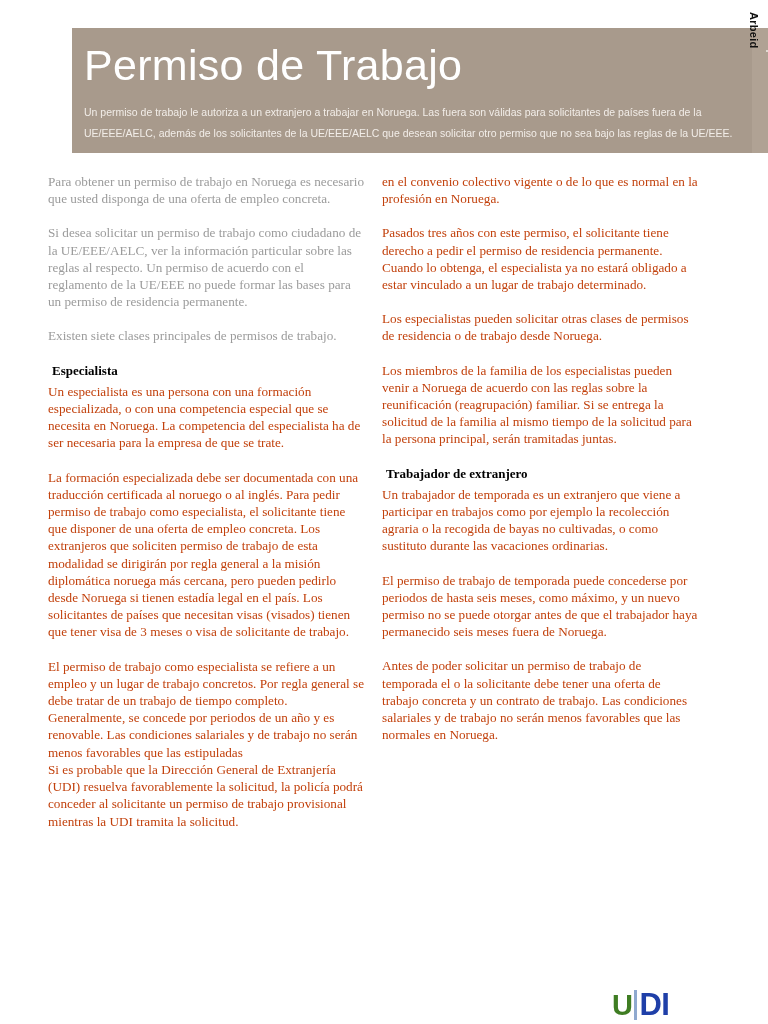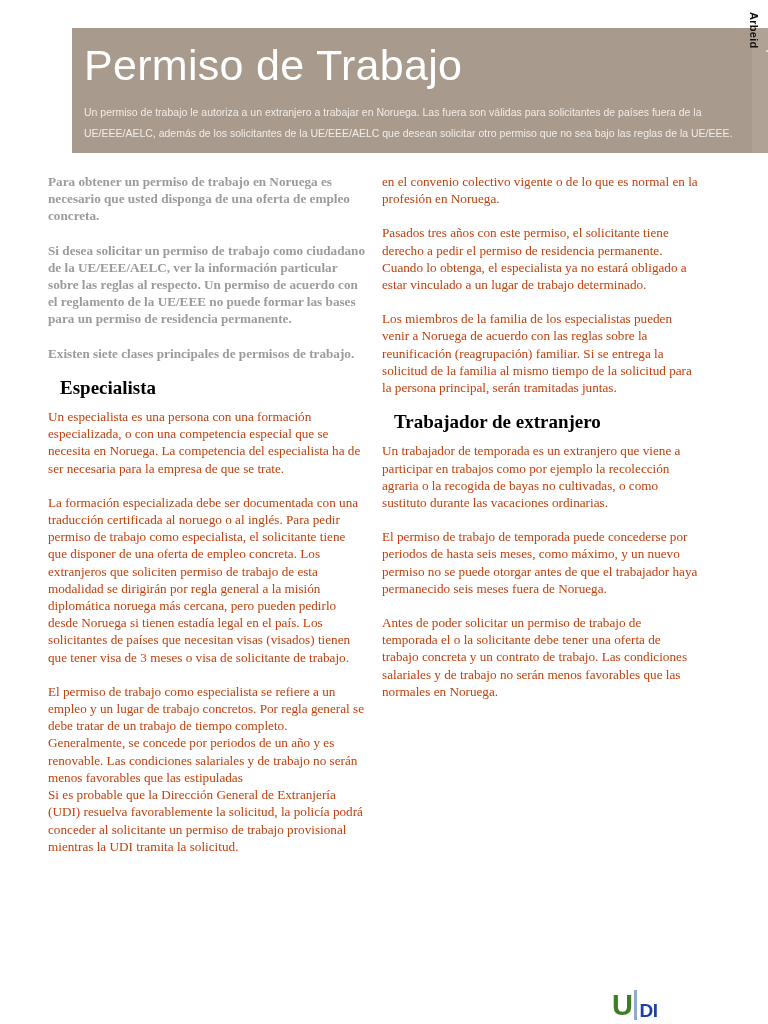--- a/index.html
+++ b/index.html
@@ -109,26 +109,26 @@
   .col-left  { left: 48px; }
   .col-right { left: 382px; }
 
   p.para {
     margin: 0 0 17px 0;
     font-size: 13.2px;
     line-height: 17.2px;
     color: #c2410c;
     text-align: left;
   }
-  p.para.muted { color: #9b9b9b; font-weight: bold; }
+  p.para.muted { color: #9b9b9b; }
   p.para.tight { margin-bottom: 0; }
 
   h2.sec-head {
-    margin: 12px;
-    font-size: 19px;
+    margin: 4px;
+    font-size: 13px;
     line-height: 17.2px;
     font-weight: bold;
     color: #000000;
   }
 
   
   .udi-logo {
     position: absolute;
     left: 612px;
     top: 992px;
@@ -145,21 +145,21 @@
     letter-spacing: -0.5px;
   }
   .udi-bar {
     width: 3px;
     height: 30px;
     background: #8fa9cf;
     margin: 0 2px 0 2px;
   }
   .udi-di {
     font-family: "Liberation Sans", "DejaVu Sans", sans-serif;
-    font-size: 19px;
+    font-size: 31px;
     font-weight: bold;
     color: #1f3fa8;
     line-height: 1;
     letter-spacing: -0.5px;
   }
 </style>
 </head>
 <body>
 
 <div class="header-band">
@@ -182,20 +182,21 @@
     <h2 class="sec-head">Especialista</h2>
     <p class="para">Un especialista es una persona con una formación especializada, o con una competencia especial que se necesita en Noruega. La competencia del especialista ha de ser necesaria para la empresa de que se trate.</p>
     <p class="para">La formación especializada debe ser documentada con una traducción certificada al noruego o al inglés. Para pedir permiso de trabajo como especialista, el solicitante tiene que disponer de una oferta de empleo concreta. Los extranjeros que soliciten permiso de trabajo de esta modalidad se dirigirán por regla general a la misión diplomática noruega más cercana, pero pueden pedirlo desde Noruega si tienen estadía legal en el país. Los solicitantes de países que necesitan visas (visados) tienen que tener visa de 3 meses o visa de solicitante de trabajo.</p>
     <p class="para tight">El permiso de trabajo como especialista se refiere a un empleo y un lugar de trabajo concretos. Por regla general se debe tratar de un trabajo de tiempo completo. Generalmente, se concede por periodos de un año y es renovable. Las condiciones salariales y de trabajo no serán menos favorables que las estipuladas</p>
     <p class="para">Si es probable que la Dirección General de Extranjería (UDI) resuelva favorablemente la solicitud, la policía podrá conceder al solicitante un permiso de trabajo provisional mientras la UDI tramita la solicitud.</p>
   </div>
 
   <div class="col col-right">
     <p class="para">en el convenio colectivo vigente o de lo que es normal en la profesión en Noruega.</p>
     <p class="para">Pasados tres años con este permiso, el solicitante tiene derecho a pedir el permiso de residencia permanente. Cuando lo obtenga, el especialista ya no estará obligado a estar vinculado a un lugar de trabajo determinado.</p>
+    <p class="para">Los especialistas pueden solicitar otras clases de permisos de residencia o de trabajo desde Noruega.</p>
     <p class="para">Los miembros de la familia de los especialistas pueden venir a Noruega de acuerdo con las reglas sobre la reunificación (reagrupación) familiar. Si se entrega la solicitud de la familia al mismo tiempo de la solicitud para la persona principal, serán tramitadas juntas.</p>
 
     <h2 class="sec-head">Trabajador de extranjero</h2>
     <p class="para">Un trabajador de temporada es un extranjero que viene a participar en trabajos como por ejemplo la recolección agraria o la recogida de bayas no cultivadas, o como sustituto durante las vacaciones ordinarias.</p>
     <p class="para">El permiso de trabajo de temporada puede concederse por periodos de hasta seis meses, como máximo, y un nuevo permiso no se puede otorgar antes de que el trabajador haya permanecido seis meses fuera de Noruega.</p>
     <p class="para tight">Antes de poder solicitar un permiso de trabajo de temporada el o la solicitante debe tener una oferta de trabajo concreta y un contrato de trabajo. Las condiciones salariales y de trabajo no serán menos favorables que las normales en Noruega.</p>
   </div>
 
 </div>
 

